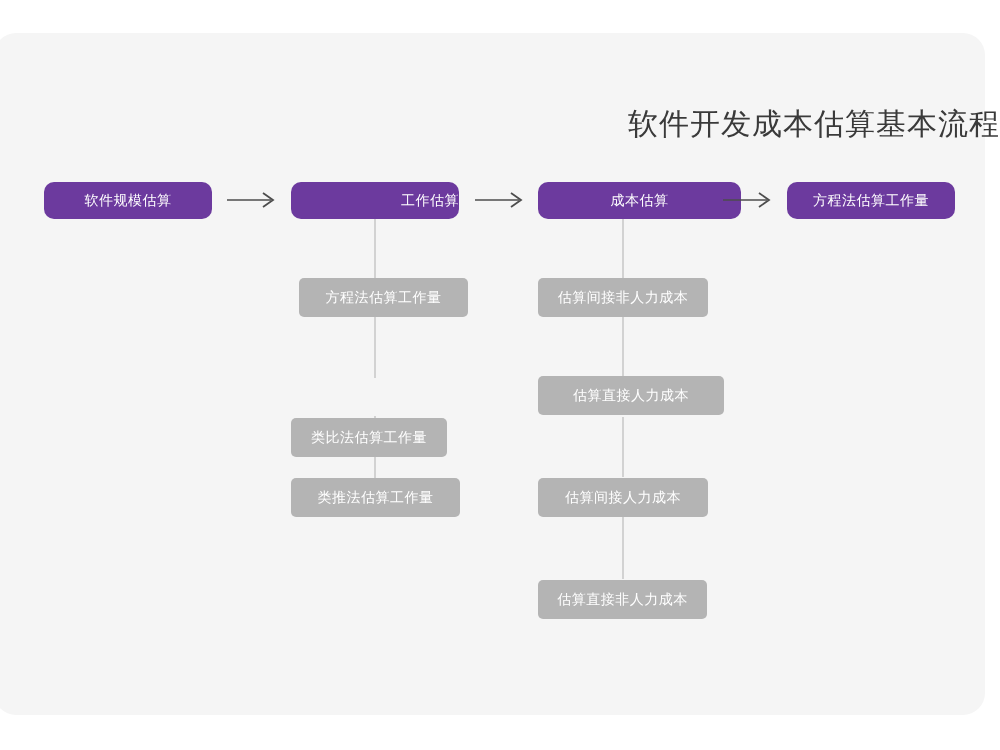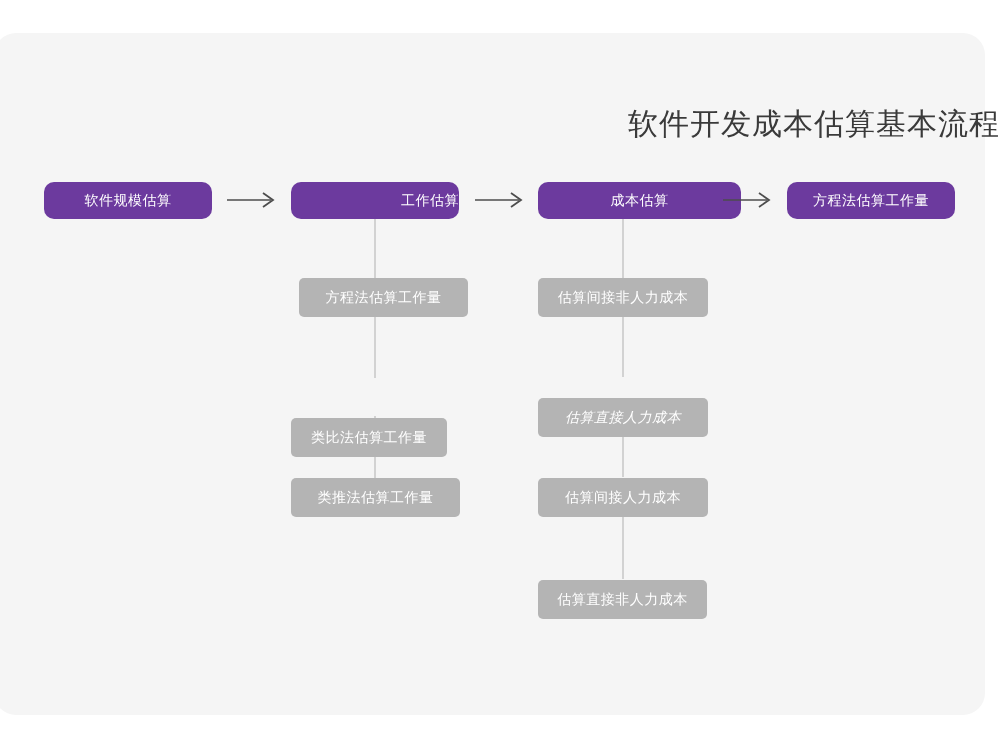--- a/index.html
+++ b/index.html
@@ -143,21 +143,21 @@
 <div class="node secondary" style="left:291px; top:378px; width:156px;margin-top:40px;">
   <span>类比法估算工作量</span>
 </div>
 <div class="node secondary" style="left:291px; top:478px; width:169px;">
   <span>类推法估算工作量</span>
 </div>
 
 <div class="node secondary" style="left:538px; top:278px; width:170px;">
   <span>估算间接非人力成本</span>
 </div>
-<div class="node secondary" style="left:538px; top:398px; width:170px;font-style:italic;">
+<div class="node secondary" style="left:538px; top:376px; width:186px;">
   <span>估算直接人力成本</span>
 </div>
 <div class="node secondary" style="left:538px; top:478px; width:170px;">
   <span>估算间接人力成本</span>
 </div>
 <div class="node secondary" style="left:538px; top:580px; width:169px;">
   <span>估算直接非人力成本</span>
 </div>
 
 </body></html>

